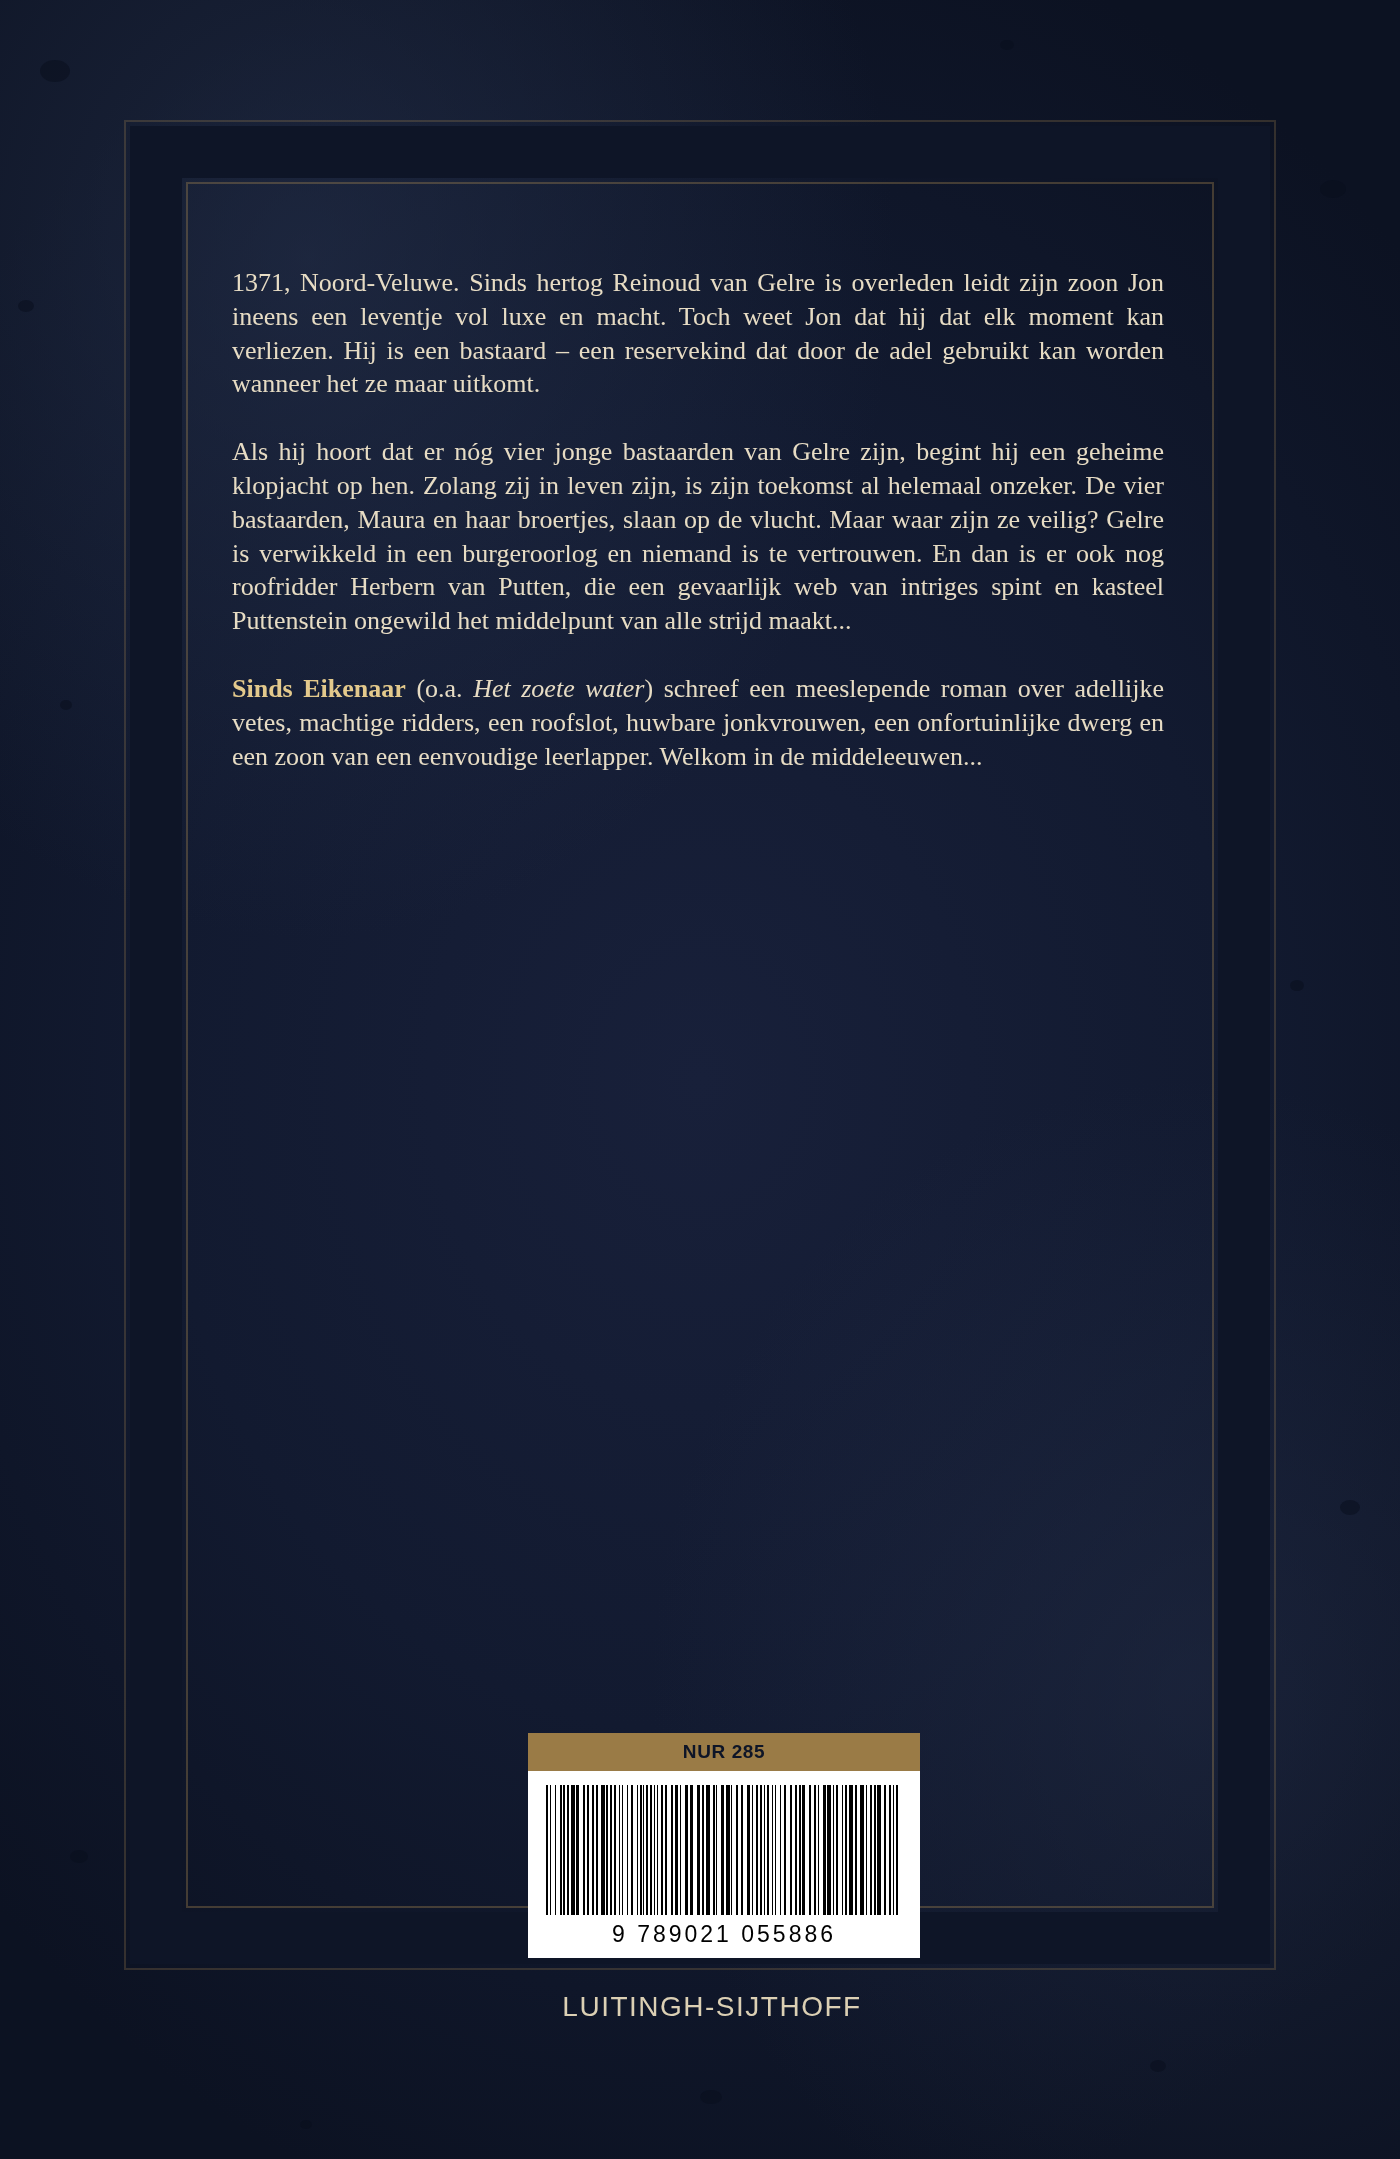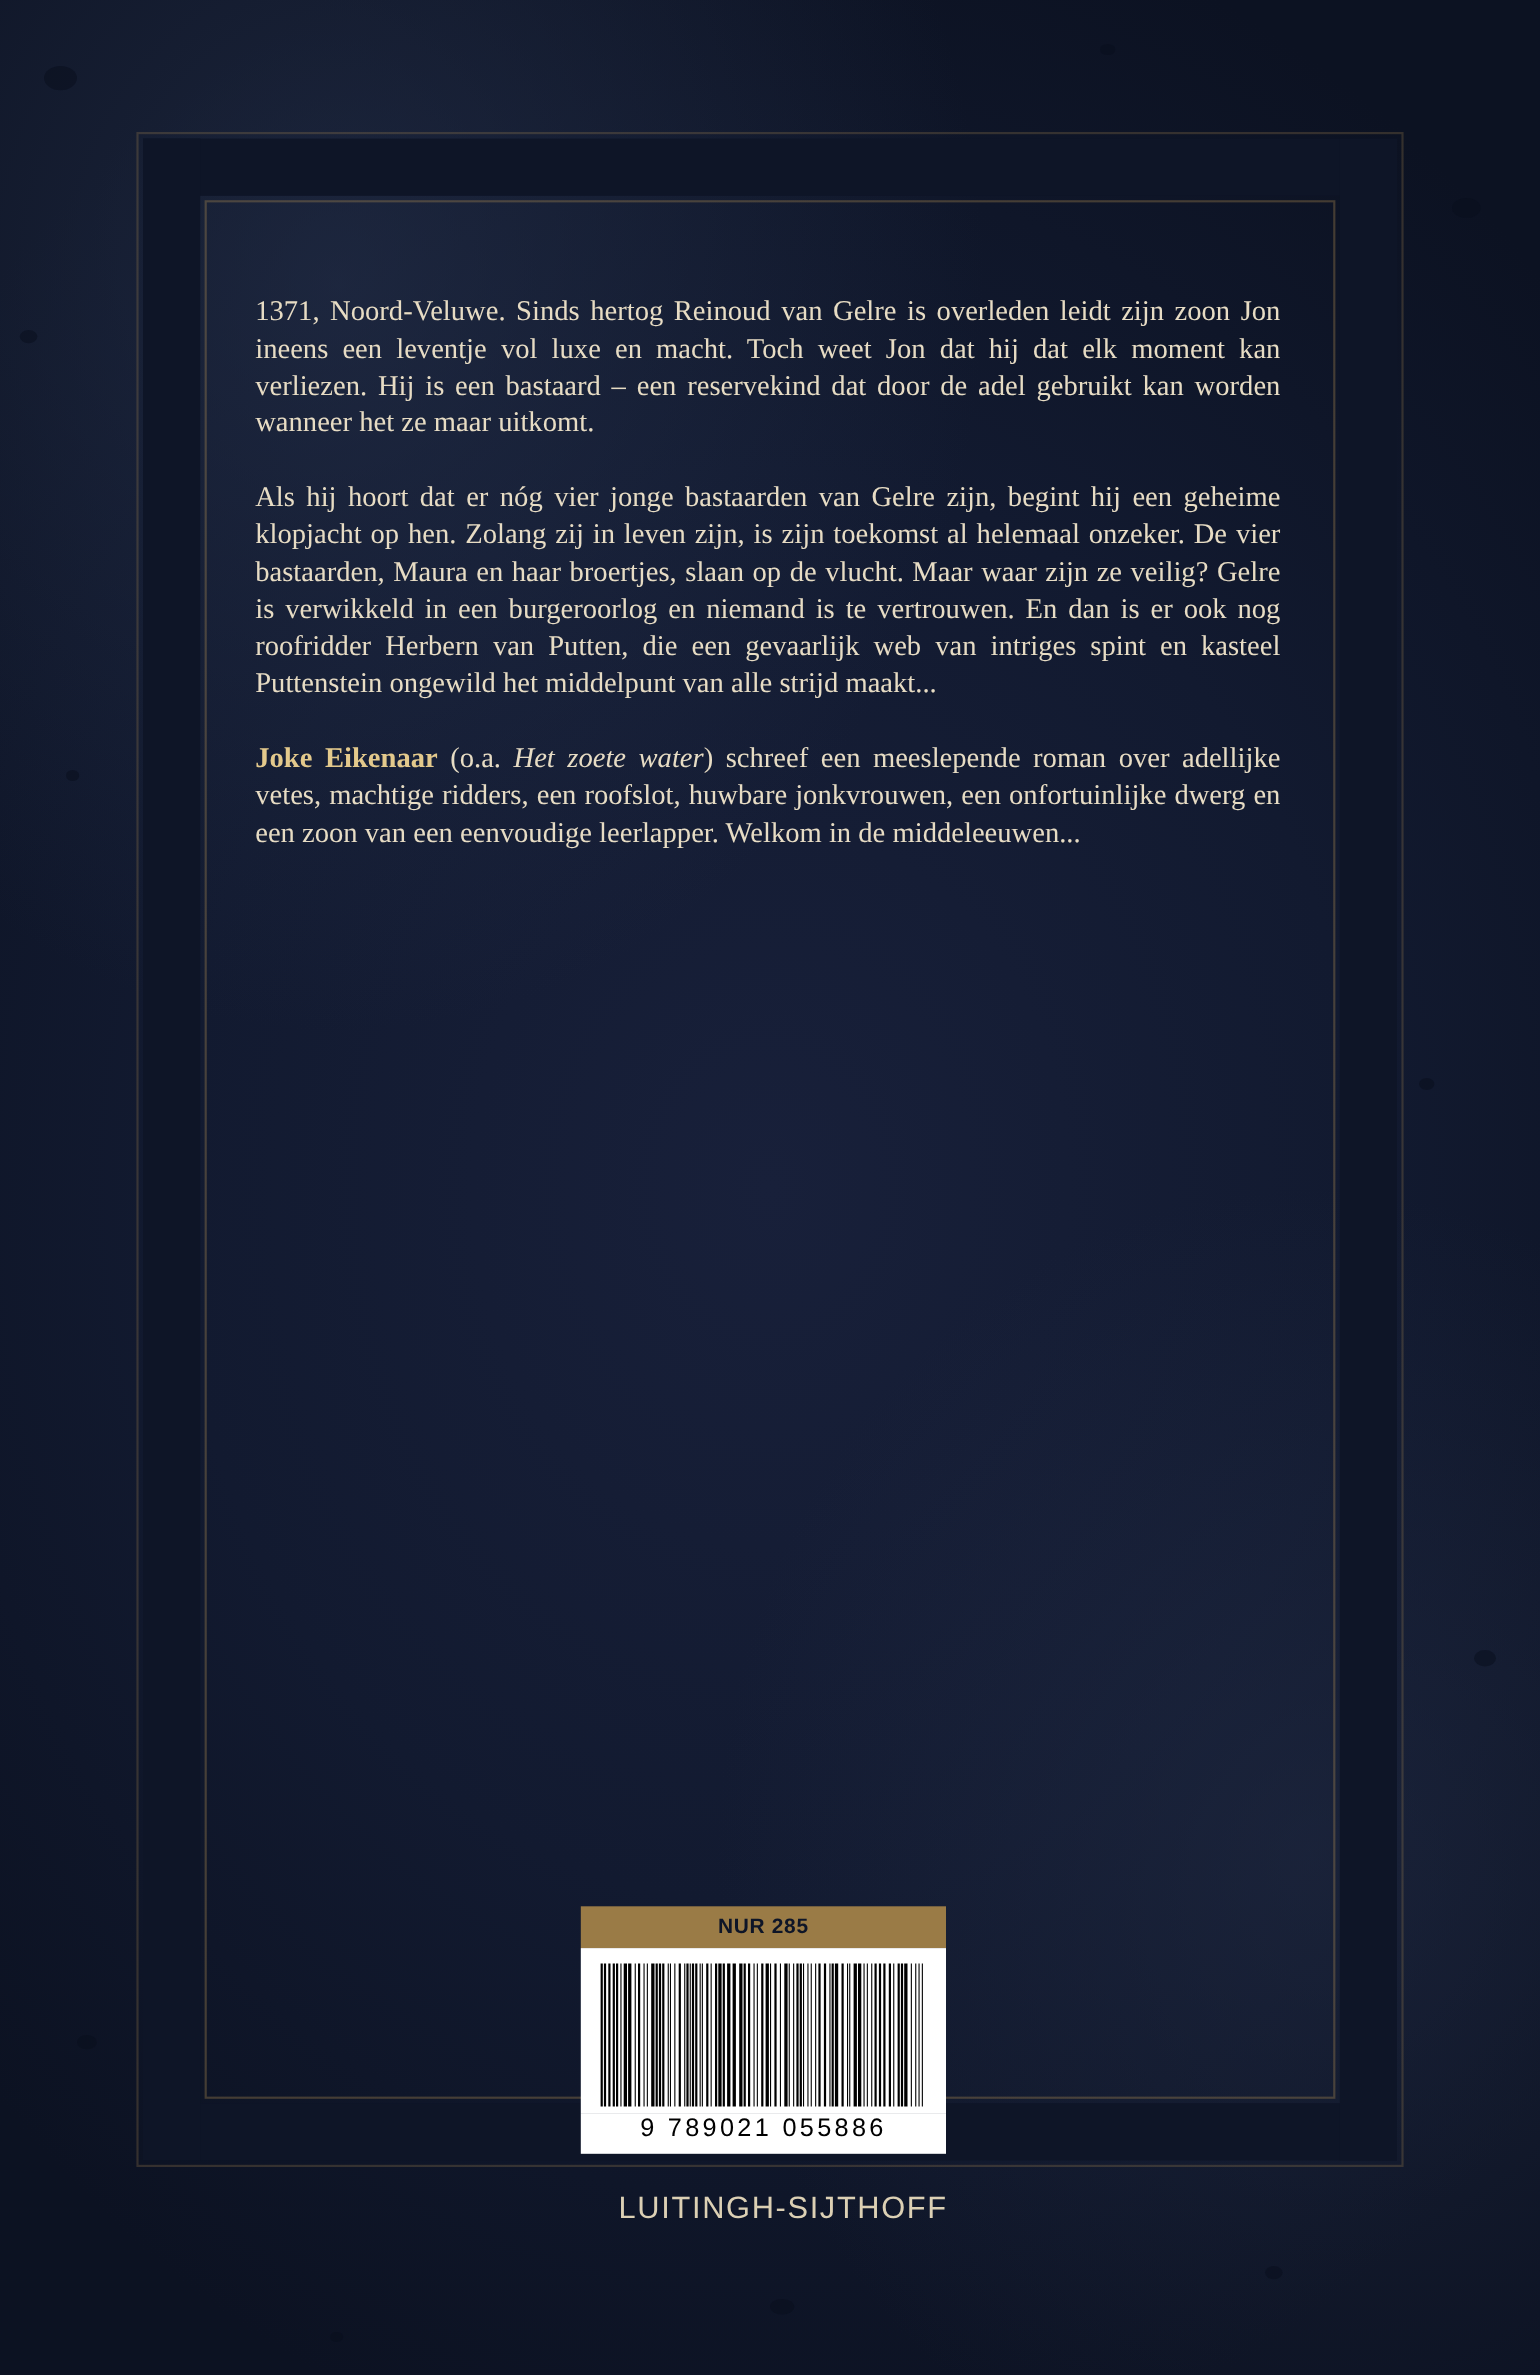--- a/index.html
+++ b/index.html
@@ -103,21 +103,21 @@
     color: #e3c98c;
     font-weight: bold;
   }
   .ital { font-style: italic; }
 
   
   .barcode-wrap {
     position: absolute;
     left: 528px;
     top: 1733px;
-    width: 332px;
+    width: 392px;
   }
   .nur {
     height: 38px;
     background: #9a7b46;
     color: #0e1527;
     font-family: "Liberation Sans", sans-serif;
     font-size: 19px;
     font-weight: bold;
     letter-spacing: .6px;
     display: flex;
@@ -188,21 +188,21 @@
 
   <div class="content">
 
     <h1 class="headline">
     </h1>
 
     <p class="blurb">1371, Noord-Veluwe. Sinds hertog Reinoud van Gelre is overleden leidt zijn zoon Jon ineens een leventje vol luxe en macht. Toch weet Jon dat hij dat elk moment kan verliezen. Hij is een bastaard – een reservekind dat door de adel gebruikt kan worden wanneer het ze maar uitkomt.</p>
 
     <p class="blurb">Als hij hoort dat er nóg vier jonge bastaarden van Gelre zijn, begint hij een geheime klopjacht op hen. Zolang zij in leven zijn, is zijn toekomst al helemaal onzeker. De vier bastaarden, Maura en haar broertjes, slaan op de vlucht. Maar waar zijn ze veilig? Gelre is verwikkeld in een burgeroorlog en niemand is te vertrouwen. En dan is er ook nog roofridder Herbern van Putten, die een gevaarlijk web van intriges spint en kasteel Puttenstein ongewild het middelpunt van alle strijd maakt...</p>
 
-    <p class="blurb"><span class="author-name">Joke Eikenaar</span><span> (o.a. </span><span class="ital">Het zoete water</span><span>) schreef een meeslepende roman over adellijke vetes, machtige ridders, een roofslot, huwbare jonkvrouwen, een onfortuinlijke dwerg en een zoon van een eenvoudige leerlapper. Welkom in de middeleeuwen...</span></p>
+    <p class="blurb"><span class="author-name">Sinds Eikenaar</span><span> (o.a. </span><span class="ital">Het zoete water</span><span>) schreef een meeslepende roman over adellijke vetes, machtige ridders, een roofslot, huwbare jonkvrouwen, een onfortuinlijke dwerg en een zoon van een eenvoudige leerlapper. Welkom in de middeleeuwen...</span></p>
 
   </div>
 
   <div class="barcode-wrap">
     <div class="nur">NUR 285</div>
     <div class="barcode" id="barcode-bars">
         <div class="bar"></div>
         <div class="bar space"></div>
         <div class="bar thin"></div>
         <div class="bar space wide"></div>

